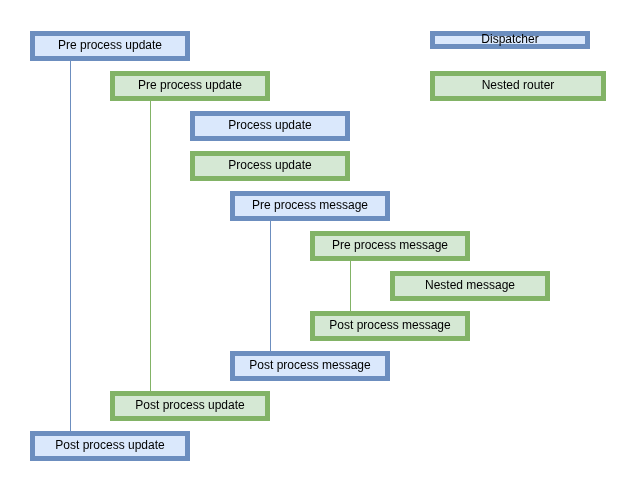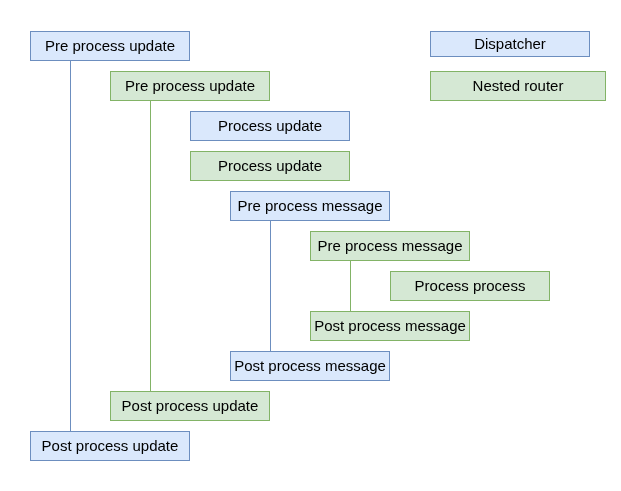--- a/index.html
+++ b/index.html
@@ -14,25 +14,25 @@
     overflow: hidden;
   }
   #canvas {
     position: relative;
     width: 621px;
     height: 491px;
   }
   .node {
     position: absolute;
     box-sizing: border-box;
-    border: 1px solid #4c1d95;
+    border: 5px solid #4c1d95;
     display: flex;
     align-items: center;
     justify-content: center;
-    font-size: 15px;
+    font-size: 12px;
     line-height: 1.1;
     color: #000000;
     text-align: right;
     white-space: nowrap;
     z-index: 2;
   }
   .node.blue {
     background: #dae8fc;
     border-color: #6c8ebf;
   }
@@ -59,24 +59,24 @@
       <div class="edge blue" style="left: 270px; top: 221px; height: 130px;"></div>
       <div class="edge green" style="left: 350px; top: 261px; height: 50px;"></div>
     </div>
   <div id="node-layer">
       <div class="node blue" style="left: 30px; top: 31px; width: 160px; height: 30px;">Pre process update</div>
       <div class="node green" style="left: 110px; top: 71px; width: 160px; height: 30px;">Pre process update</div>
       <div class="node blue" style="left: 190px; top: 111px; width: 160px; height: 30px;">Process update</div>
       <div class="node green" style="left: 190px; top: 151px; width: 160px; height: 30px;">Process update</div>
       <div class="node blue" style="left: 230px; top: 191px; width: 160px; height: 30px;">Pre process message</div>
       <div class="node green" style="left: 310px; top: 231px; width: 160px; height: 30px;">Pre process message</div>
-      <div class="node green" style="left: 390px; top: 271px; width: 160px; height: 30px;">Process process</div>
+      <div class="node green" style="left: 390px; top: 271px; width: 160px; height: 30px;">Nested message</div>
       <div class="node green" style="left: 310px; top: 311px; width: 160px; height: 30px;">Post process message</div>
       <div class="node blue" style="left: 230px; top: 351px; width: 160px; height: 30px;">Post process message</div>
       <div class="node green" style="left: 110px; top: 391px; width: 160px; height: 30px;">Post process update</div>
       <div class="node blue" style="left: 30px; top: 431px; width: 160px; height: 30px;">Post process update</div>
     </div>
   <div id="legend-layer">
-      <div class="node blue" style="left: 430px; top: 31px; width: 160px; height: 26px;">Dispatcher</div>
+      <div class="node blue" style="left: 430px; top: 31px; width: 160px; height: 18px;">Dispatcher</div>
       <div class="node green" style="left: 430px; top: 71px; width: 176px; height: 30px;">Nested router</div>
     </div>
 
 </div>
 
 </body></html>

